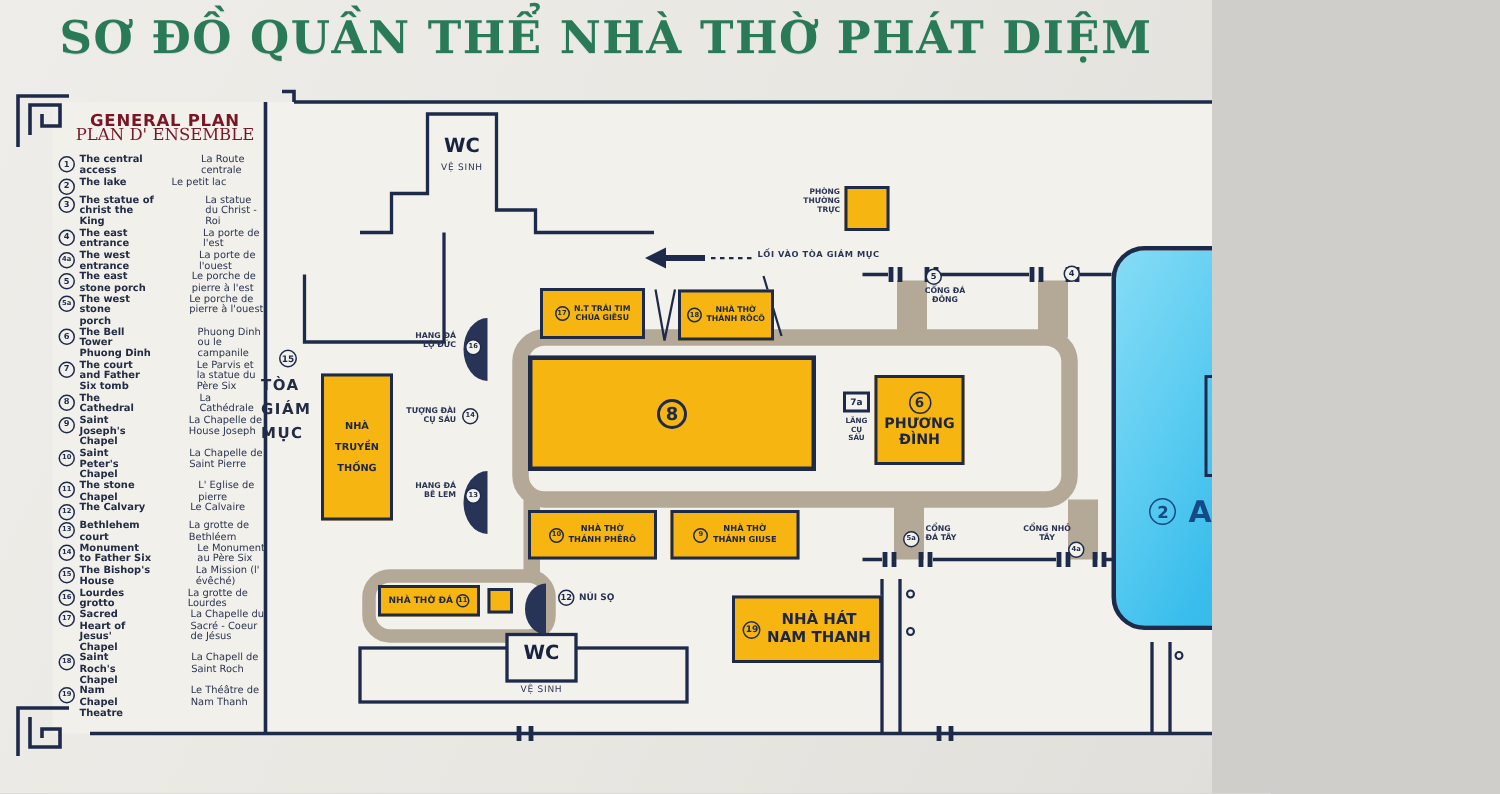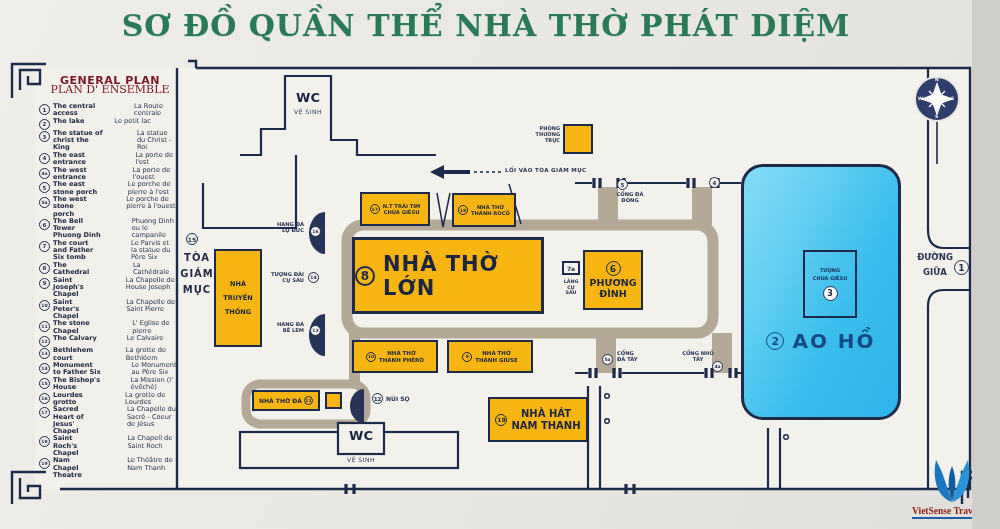--- a/index.html
+++ b/index.html
@@ -1,16 +1,16 @@
 <!DOCTYPE html>
 <html><head>
 <meta charset="utf-8">
 <style>
   html,body{margin:0;padding:0;background:#cfcecb;}
-  .stage{position:relative;width:972px;height:529px;overflow:hidden;
+  .stage{position:relative;width:808px;height:529px;overflow:hidden;
     background:linear-gradient(115deg,#efede9 0%,#e9e7e2 55%,#e0dfdb 100%);
     font-family:"DejaVu Sans",sans-serif;color:#1e2a4a;}
   .abs{position:absolute;}
   .title{left:0;right:0;top:8px;text-align:center;font-family:"DejaVu Serif",serif;
     font-weight:bold;font-size:30px;letter-spacing:1px;color:#2a7a57;text-shadow:0 1px 0 #c9d8cf;}
   .board{left:177px;top:68px;width:793px;height:421px;background:#f2f1ec;}
   .lgbg{left:35px;top:68px;width:142px;height:421px;background:#f1f0eb;}
   svg.ov{position:absolute;left:0;top:0;}
   .lh1{left:48px;top:74px;width:124px;text-align:center;font-size:11px;font-weight:bold;color:#7a1525;letter-spacing:.5px;}
   .lh2{left:44px;top:83px;width:132px;text-align:center;font-size:11px;color:#7a1525;font-family:"DejaVu Serif",serif;}
@@ -31,21 +31,21 @@
   .wc1{font-size:13px;font-weight:bold;text-align:center;color:#19233f;}
   .wc2{font-size:6px;text-align:center;color:#2a3452;letter-spacing:.5px;}
   .lane{font-size:5.5px;font-weight:bold;color:#2a3452;letter-spacing:.4px;}
   .lake{left:741px;top:164px;width:160px;height:256px;border:3px solid #1e2a4a;border-radius:22px;box-sizing:border-box;
     background:linear-gradient(118deg,#86dcf6 0%,#5bccf1 35%,#39bdec 62%,#2fb2e6 100%);}
   .stat{left:59px;top:83px;width:50px;height:64px;border:2px solid #1e2a4a;display:flex;flex-direction:column;align-items:center;justify-content:center;gap:2px;color:#17305e;}
   .aohoRow{left:14px;top:162px;width:126px;display:flex;align-items:center;justify-content:center;gap:8px;color:#123a6b;}
   .aoho{font-size:20px;font-weight:bold;letter-spacing:2px;color:#144a86;}
   .gatetxt{font-weight:bold;color:#2a3452;text-align:center;}
   .roadlbl{font-size:8.5px;line-height:15px;font-weight:bold;text-align:center;color:#2a3452;}
-  .bishop{font-size:10px;line-height:16px;font-weight:bold;text-align:center;color:#232c44;letter-spacing:1px;}
+  .bishop{font-size:10px;line-height:16px;font-weight:bold;color:#232c44;letter-spacing:1px;}
   .compassL{font-size:4.5px;color:#fff;font-weight:bold;}
   .wm{left:24px;top:492px;font-family:"DejaVu Sans Mono",monospace;font-weight:bold;font-size:22px;color:#27336f;letter-spacing:1px;}
   .vst{left:912px;top:506px;width:88px;text-align:left;font-family:"Liberation Serif",serif;font-weight:bold;font-size:9.5px;color:#8c1d12;border-bottom:2px solid #1d5fae;padding-bottom:1px;}
 </style>
 </head>
 <body>
 
 <div class="stage">
 
   <div class="abs board"></div>
@@ -308,21 +308,20 @@
   <div class="abs ybox" style="left:452px;top:193px;width:64px;height:34px;">
     <span class="c" style="width:10px;height:10px;font-size:4.5px;">18</span>
     <span class="t2 s52">
         <span>NHÀ THỜ</span>
         <span>THÁNH RÔCÔ</span>
       </span>
   </div>
 
   <div class="abs ybox" style="left:352px;top:237px;width:192px;height:77px;border-width:3px;gap:8px;">
     <span class="c" style="width:20px;height:20px;font-size:12px;border-width:2px;">8</span>
-    <span style="font-size:21px;font-weight:bold;letter-spacing:1px;">NHÀ THỜ LỚN</span>
   </div>
 
   <div class="abs ybox ycol" style="left:583px;top:250px;width:60px;height:60px;">
     <span class="c" style="width:15px;height:15px;font-size:9px;border-width:1.5px;">6</span>
     <span class="t2" style="font-size:9.5px;line-height:11px;">
         <span>PHƯƠNG</span>
         <span>ĐÌNH</span>
       </span>
   </div>
 

